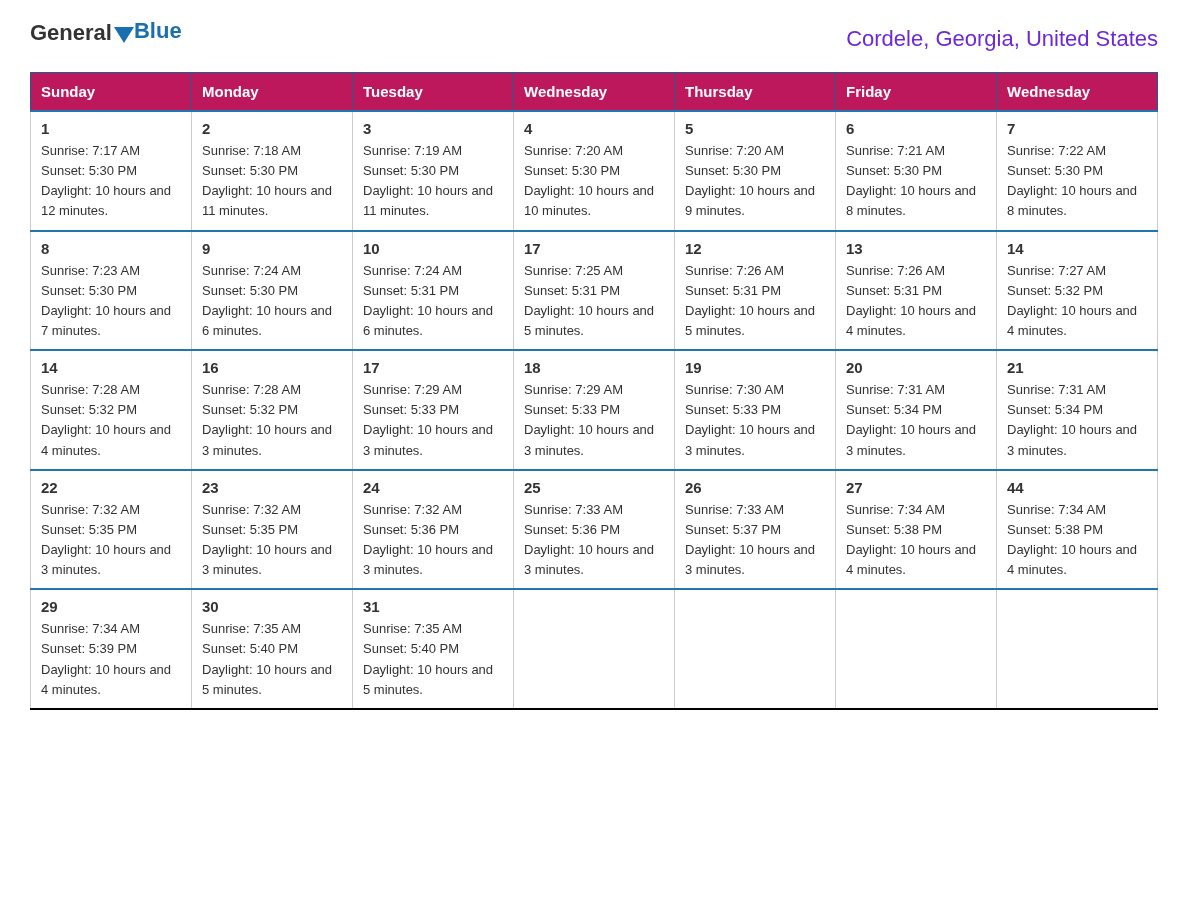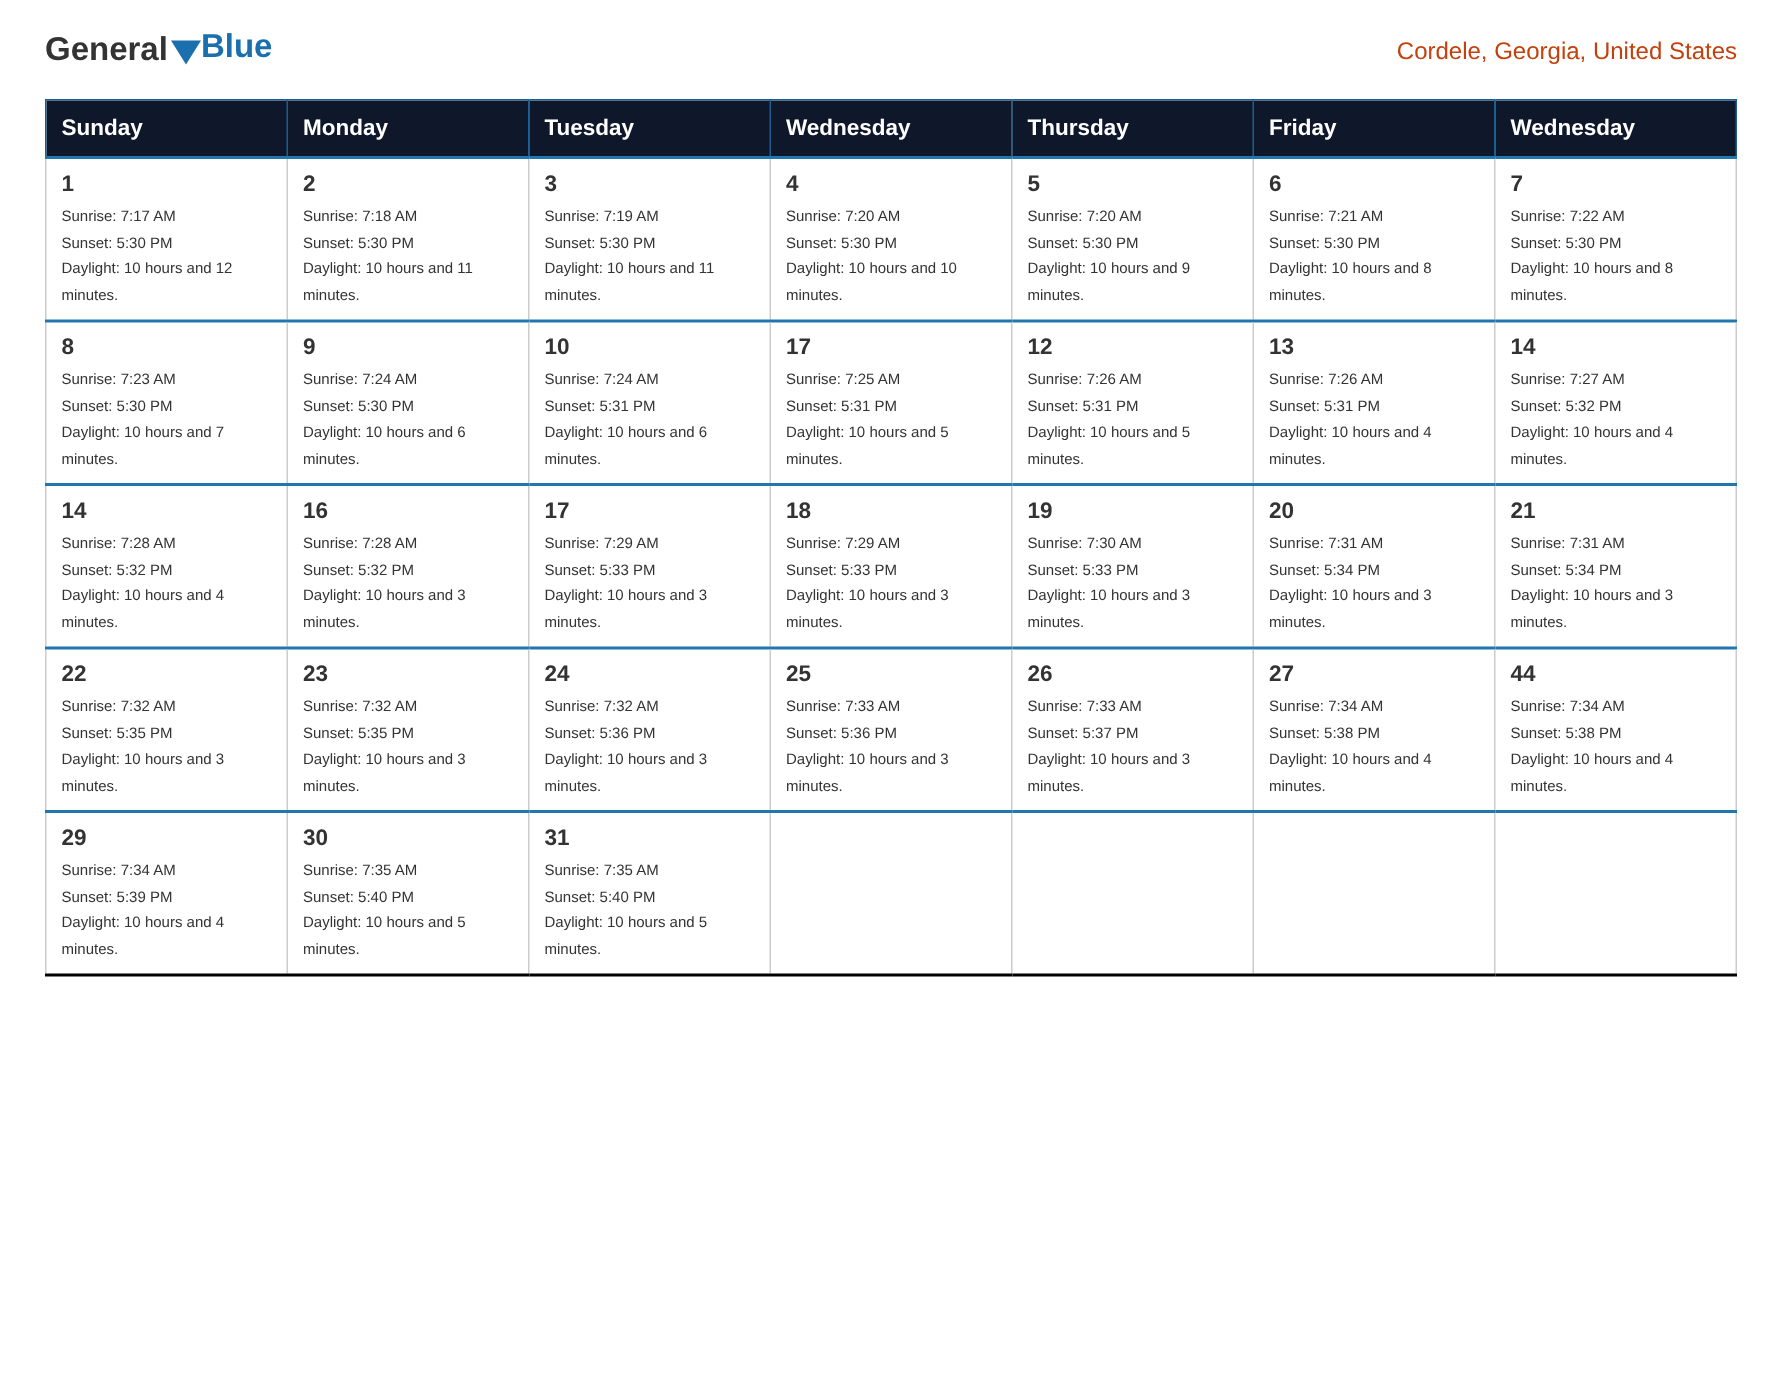--- a/index.html
+++ b/index.html
@@ -37,31 +37,31 @@
     .title-area {
       text-align: right;
     }
     .calendar-title {
       font-size: 52px;
       font-weight: bold;
       color: #222;
       line-height: 1.1;
     }
     .calendar-subtitle {
-      font-size: 16px;
-      color: #c2410c;
+      font-size: 22px;
+      color: #6d28d9;
       margin-top: 6px;
     }
     table {
       width: 100%;
       border-collapse: collapse;
       table-layout: fixed;
     }
     thead th {
-      background: #0f172a;
+      background: #be185d;
       color: #fff;
       font-size: 15px;
       font-weight: bold;
       padding: 10px 10px;
       text-align: left;
       border: 1px solid #1a5f8f;
     }
     tbody td {
       vertical-align: top;
       padding: 8px 10px;
@@ -77,21 +77,21 @@
     tbody tr td:first-child {
       border-left: 1px solid #ccc;
     }
     .day-number {
       font-size: 15px;
       font-weight: bold;
       display: block;
       margin-bottom: 4px;
     }
     .day-info {
-      font-size: 10px;
+      font-size: 13px;
       line-height: 1.55;
       color: #333;
     }
     .empty-cell {
       background: #fff;
     }
     
     tbody tr td {
       border-top: 2px solid #2176ae;
     }

